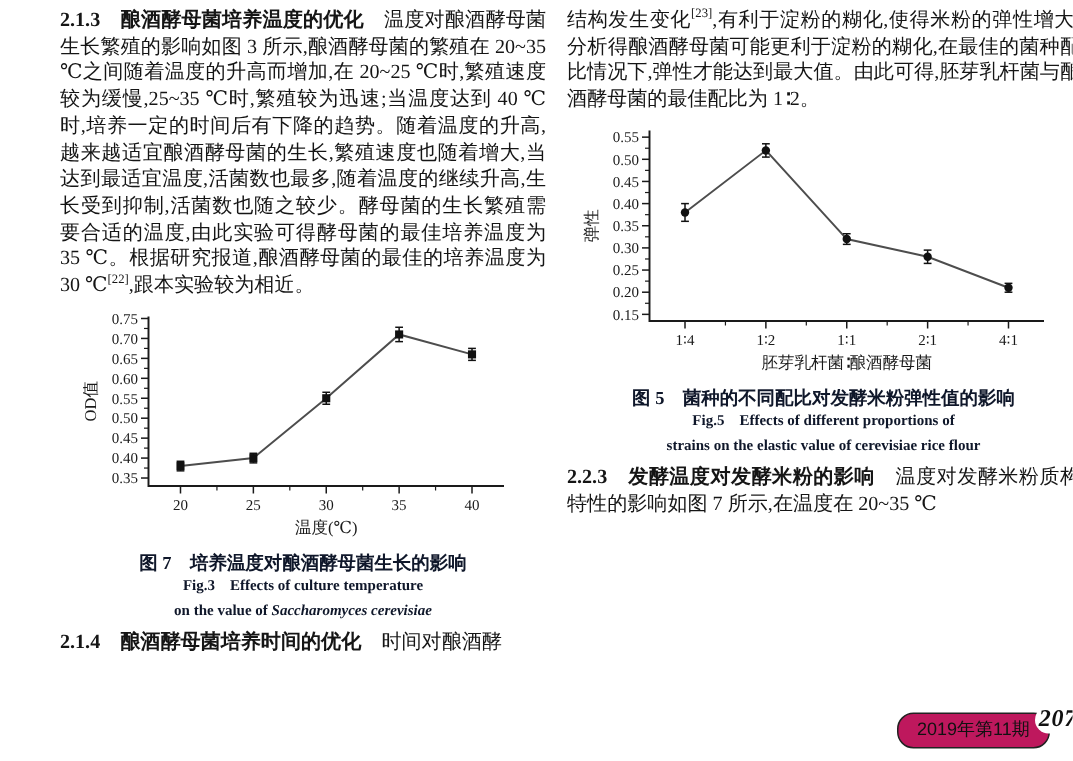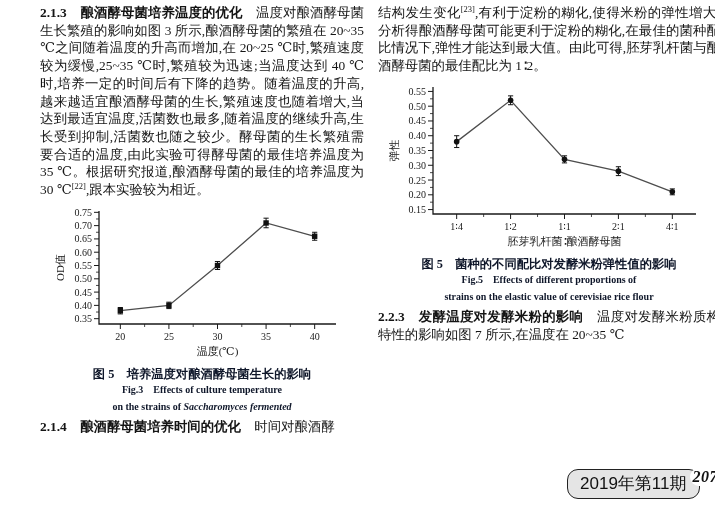--- a/index.html
+++ b/index.html
@@ -15,21 +15,21 @@
   .sec{font-weight:700;}
   sup.cite{font-size:8.5px;line-height:0;}
   .figure{text-align:center;margin-top:5px;margin-bottom:3px;}
   .chart{display:inline-block;}
   .cap{font-weight:700;line-height:16.5px;color:#0f172a;}
   .cap.zh{font-size:12.3px;margin-top:2px;}
   .cap.en{font-size:10px;}
   .footer{position:absolute;right:6px;bottom:8px;display:flex;align-items:center;}
   .issue-box{
     border:1.3px solid #222;border-radius:11px;padding:2px 12px 3px 12px;
-    font-size:17px;color:#111;background:#e5e5e5;
+    font-size:12px;color:#111;background:#be185d;
     font-family:"Liberation Sans","DejaVu Sans",sans-serif;
   }
   .pageno{
     font-weight:700;font-style:italic;font-size:16px;letter-spacing:.5px;
     margin-left:-10px;position:relative;top:-7px;background:#fff;
     padding:0 3px;border-radius:9px;
   }
   svg text{font-family:"Liberation Serif","DejaVu Serif",serif;fill:#1a1a1a;}
 </style>
 </head>
@@ -100,23 +100,23 @@
             <rect x="160.8" y="58.80588235294116" width="5.4" height="5.4" fill="#111111"></rect>
             <line x1="212.08499999999998" y1="14.178823529411773" x2="212.08499999999998" y2="23.75058823529413" stroke="#111111" stroke-width="1"></line>
             <line x1="209.48499999999999" y1="14.178823529411773" x2="214.68499999999997" y2="14.178823529411773" stroke="#111111" stroke-width="1"></line>
             <line x1="209.48499999999999" y1="23.75058823529413" x2="214.68499999999997" y2="23.75058823529413" stroke="#111111" stroke-width="1"></line>
             <rect x="209.385" y="16.264705882352953" width="5.4" height="5.4" fill="#111111"></rect>
             <line x1="260.66999999999996" y1="28.27058823529411" x2="260.66999999999996" y2="36.24705882352941" stroke="#111111" stroke-width="1"></line>
             <line x1="258.06999999999994" y1="28.27058823529411" x2="263.27" y2="28.27058823529411" stroke="#111111" stroke-width="1"></line>
             <line x1="258.06999999999994" y1="36.24705882352941" x2="263.27" y2="36.24705882352941" stroke="#111111" stroke-width="1"></line>
             <rect x="257.96999999999997" y="29.558823529411757" width="5.4" height="5.4" fill="#111111"></rect>
           </svg></div>
-      <div class="cap zh">图 5　培养温度对酿酒酵母菌生长的影响</div>
+      <div class="cap zh">图 7　培养温度对酿酒酵母菌生长的影响</div>
       <div class="cap en">Fig.3　Effects of culture temperature</div>
-      <div class="cap en"><span>on the strains of </span><i>Saccharomyces fermented</i></div>
+      <div class="cap en"><span>on the value of </span><i>Saccharomyces cerevisiae</i></div>
     </div>
 
     <p class="para"><b class="sec">2.1.4　酿酒酵母菌培养时间的优化</b><span>　时间对酿酒酵</span></p>
   </div>
 
   <div class="col right">
     <p class="para"><span>结构发生变化</span><sup class="cite">[23]</sup><span>,有利于淀粉的糊化,使得米粉的弹性增大,分析得酿酒酵母菌可能更利于淀粉的糊化,在最佳的菌种配比情况下,弹性才能达到最大值。由此可得,胚芽乳杆菌与酿酒酵母菌的最佳配比为 1∶2。</span></p>
 
     <div class="figure">
       <div class="chart" style="width:322px;height:170px;"><svg width="322" height="170" viewBox="0 0 322 170">

